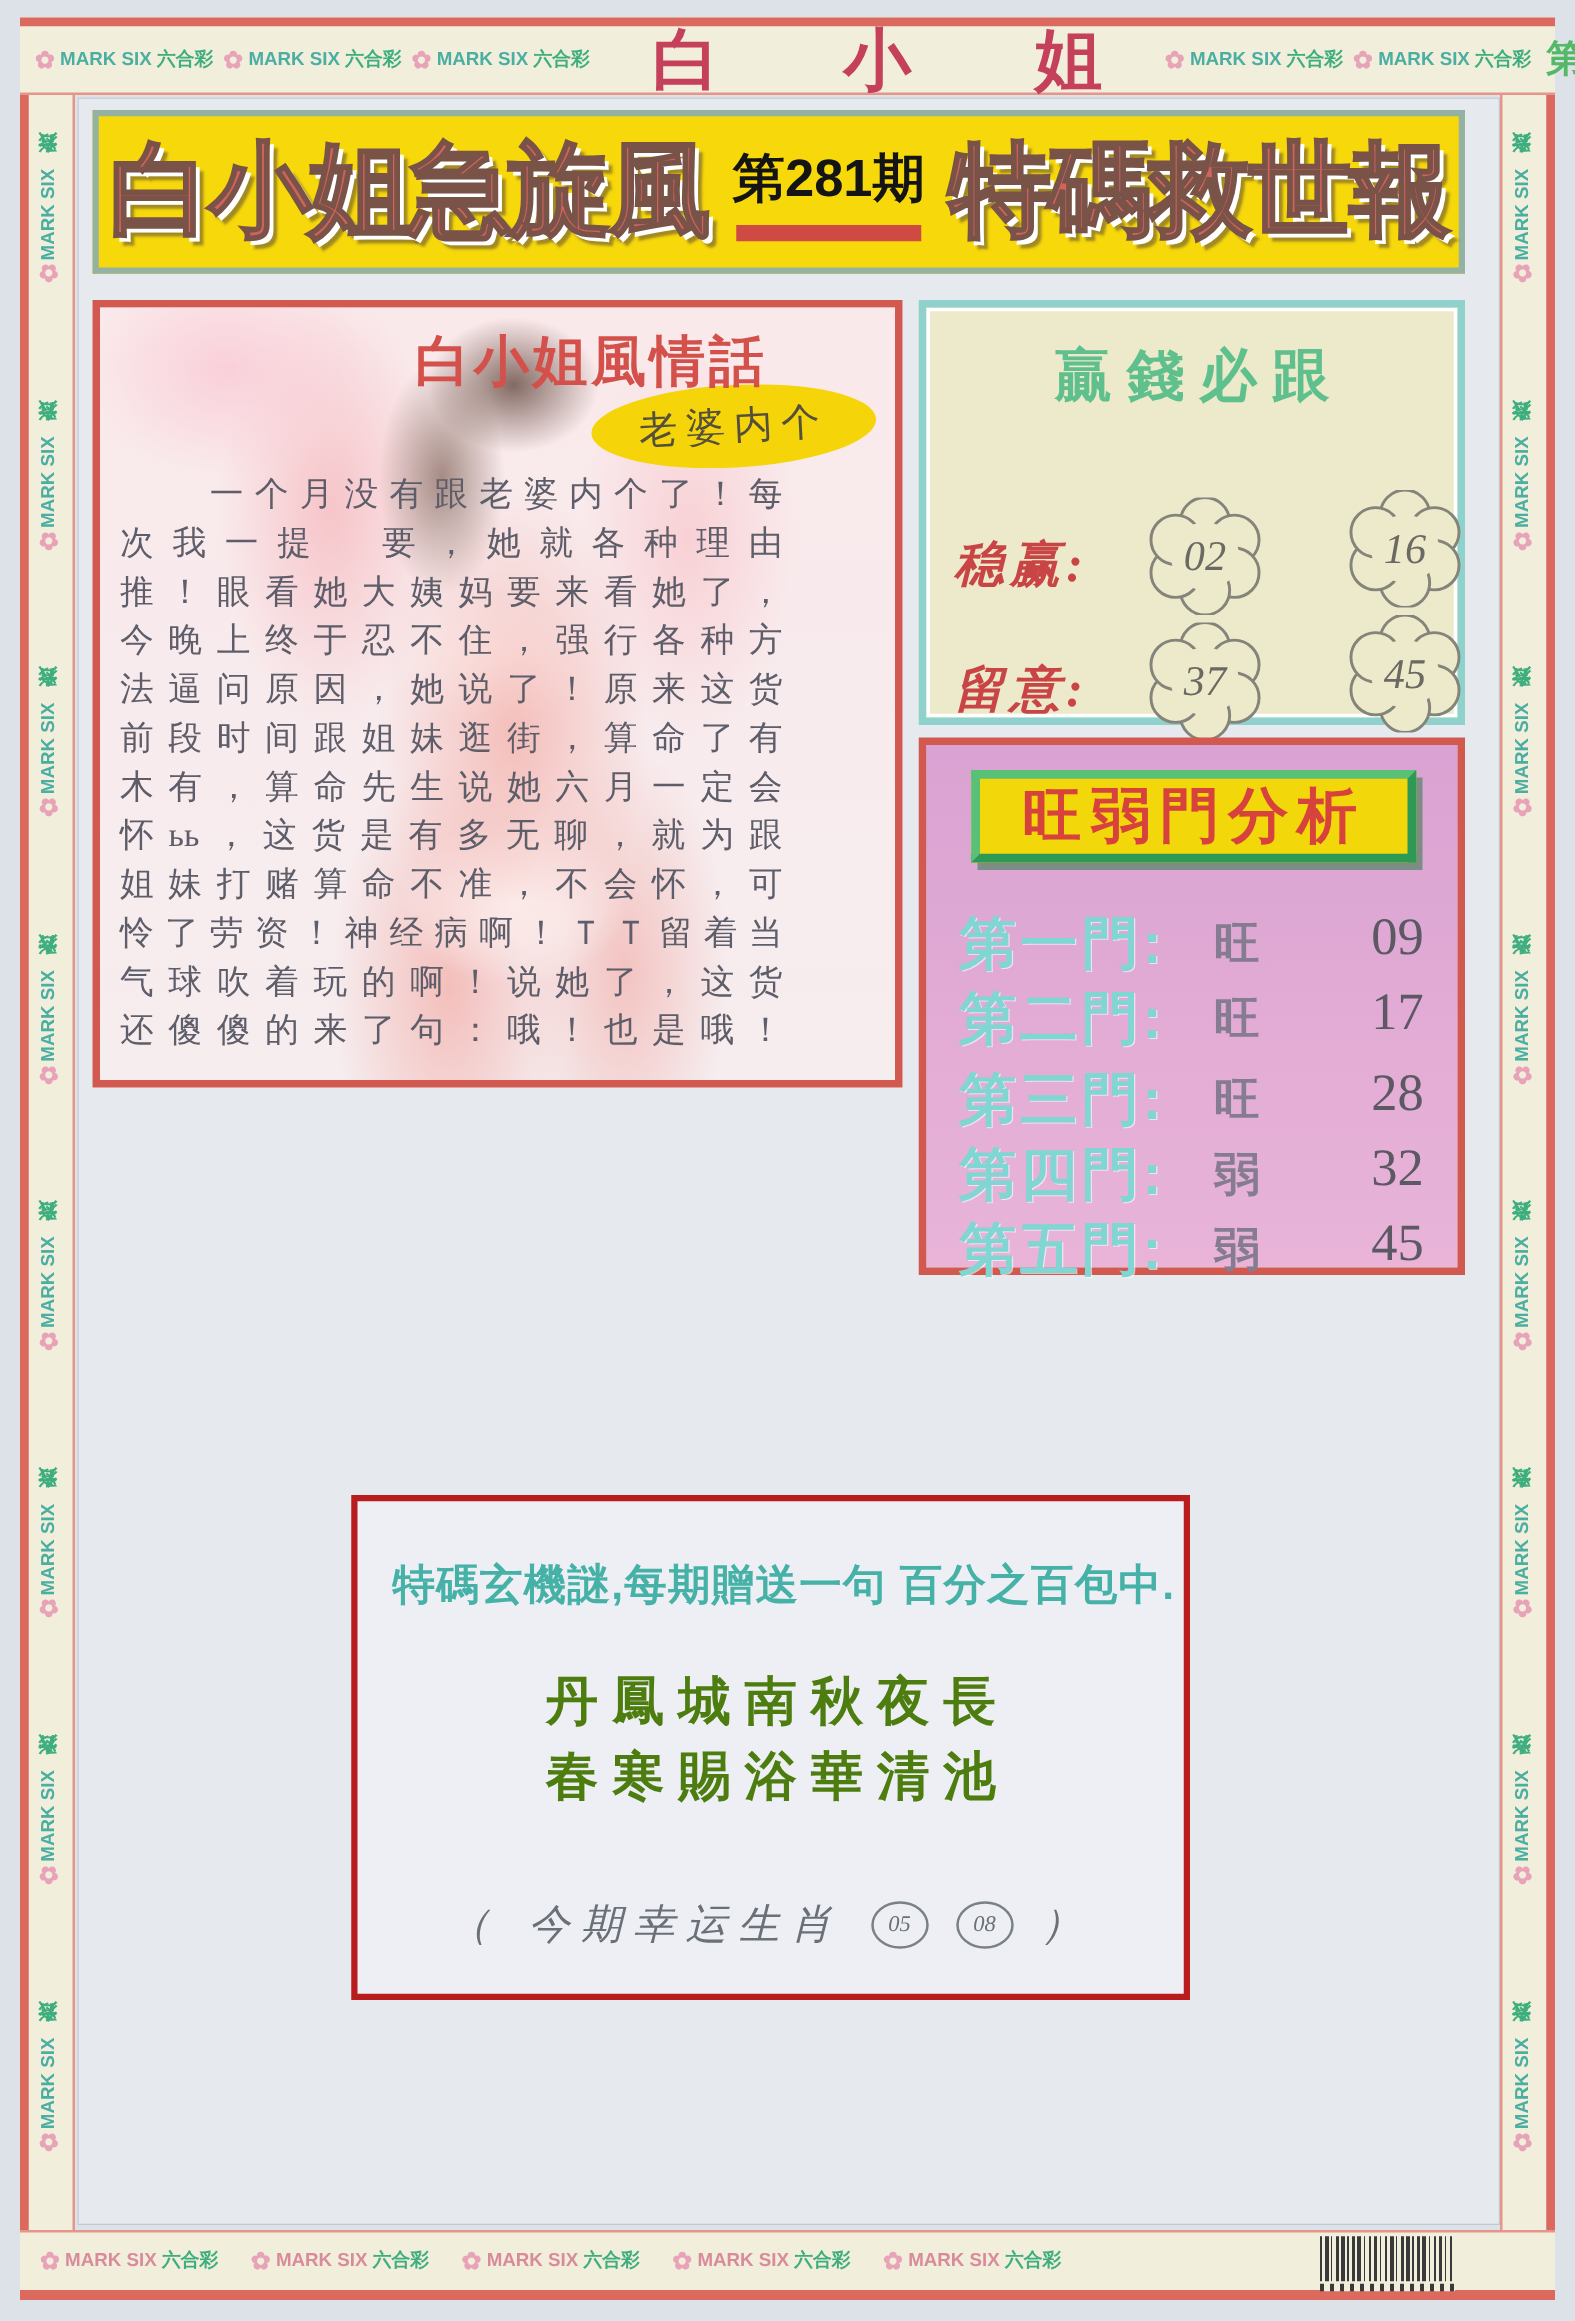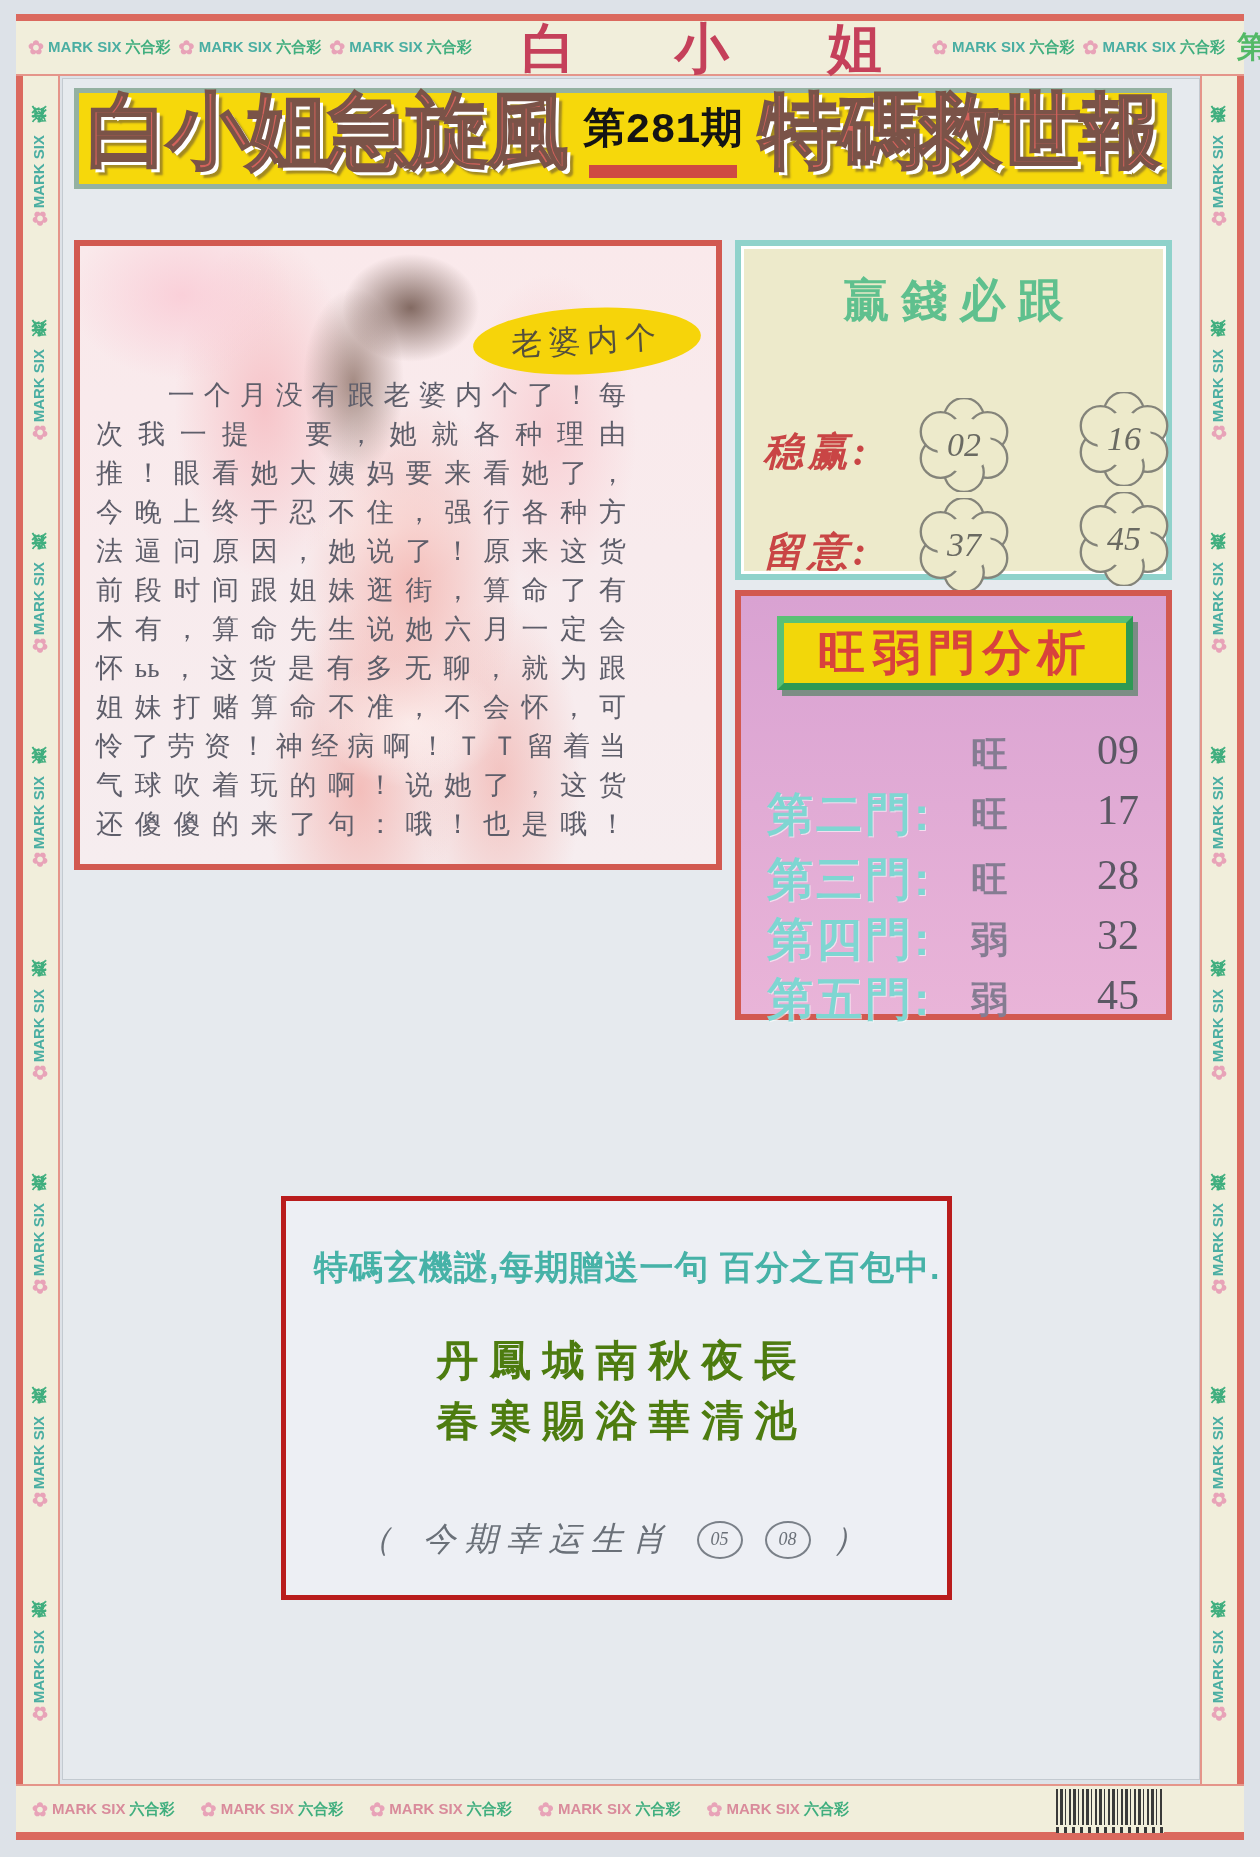--- a/index.html
+++ b/index.html
@@ -27,23 +27,23 @@
   .vunit{writing-mode:vertical-rl;transform:rotate(180deg);font-weight:bold;font-size:15px;}
   .vunit .bflower{font-size:19px;}
   .masthead{flex:1;text-align:center;font-size:54px;line-height:60px;font-weight:bold;
             color:#c5405a;letter-spacing:42px;text-indent:42px;white-space:nowrap;}
   .edition{color:#53b967;font-size:30px;font-weight:bold;white-space:nowrap;margin:0 4px;}
 
   .content-frame{position:absolute;left:62px;top:78px;width:1136px;height:1700px;
             border:1px solid #c3cad0;background:#e6eaee;}
 
   
-  .headline{position:absolute;left:74px;top:88px;width:1098px;height:101px;background:#f6d80b;
+  .headline{position:absolute;left:74px;top:88px;width:1098px;height:131px;background:#f6d80b;
             border:5px solid #94b1a1;box-sizing:border-box;display:flex;align-items:center;
-            justify-content:space-between;padding:0 8px;z-index:4;font-family:Liberation Mono, monospace;}
+            justify-content:space-between;padding:0 8px;z-index:4;}
   .hl-text{font-size:82px;font-weight:bold;color:#d2625c;white-space:nowrap;line-height:1.05;
             letter-spacing:-2px;-webkit-text-stroke:2px #7a5348;
             text-shadow:4px 4px 0 #ffffff,7px 7px 2px rgba(80,60,55,.5);}
   .hl-center{display:flex;flex-direction:column;align-items:center;flex:none;width:152px;}
   .hl-issue{font-size:42px;font-weight:bold;color:#141414;white-space:nowrap;}
   .hl-dash{width:148px;height:13px;background:#cf4a42;margin-top:9px;}
 
   
   .story{position:absolute;left:74px;top:240px;width:648px;height:630px;border:6px solid #d25950;
          background:#fbf7f7;box-sizing:border-box;overflow:hidden;z-index:3;}
@@ -195,20 +195,21 @@
     <span class="hl-text">白小姐急旋風</span>
     <span class="hl-center">
       <span class="hl-issue">第281期</span>
       <span class="hl-dash"></span>
     </span>
     <span class="hl-text">特碼救世報</span>
   </div>
 
   <div class="story">
     <div class="photo"></div>
+    <div class="story-title">白小姐風情話</div>
     <div class="bubble">老婆内个</div>
     <div class="story-text">
       <div class="story-line">　　一个月没有跟老婆内个了！每</div>
       <div class="story-line">次我一提　要，她就各种理由</div>
       <div class="story-line">推！眼看她大姨妈要来看她了，</div>
       <div class="story-line">今晚上终于忍不住，强行各种方</div>
       <div class="story-line">法逼问原因，她说了！原来这货</div>
       <div class="story-line">前段时间跟姐妹逛街，算命了有</div>
       <div class="story-line">木有，算命先生说她六月一定会</div>
       <div class="story-line">怀ьь，这货是有多无聊，就为跟</div>
@@ -273,20 +274,21 @@
         </g>
         <circle cx="50" cy="50" r="29" fill="#edeacb"></circle>
         <text x="50" y="62" text-anchor="middle" font-size="36" font-style="italic" fill="#6a6a62">45</text>
       </svg>
     </div>
   </div>
 
   <div class="gatebox">
     <div class="gate-banner">旺弱門分析</div>
     <div class="gate-row gr0">
+      <span class="gate-label">第一門:</span>
       <span class="gate-status">旺</span>
       <span class="gate-num">09</span>
     </div>
     <div class="gate-row gr1">
       <span class="gate-label">第二門:</span>
       <span class="gate-status">旺</span>
       <span class="gate-num">17</span>
     </div>
     <div class="gate-row gr2">
       <span class="gate-label">第三門:</span>

